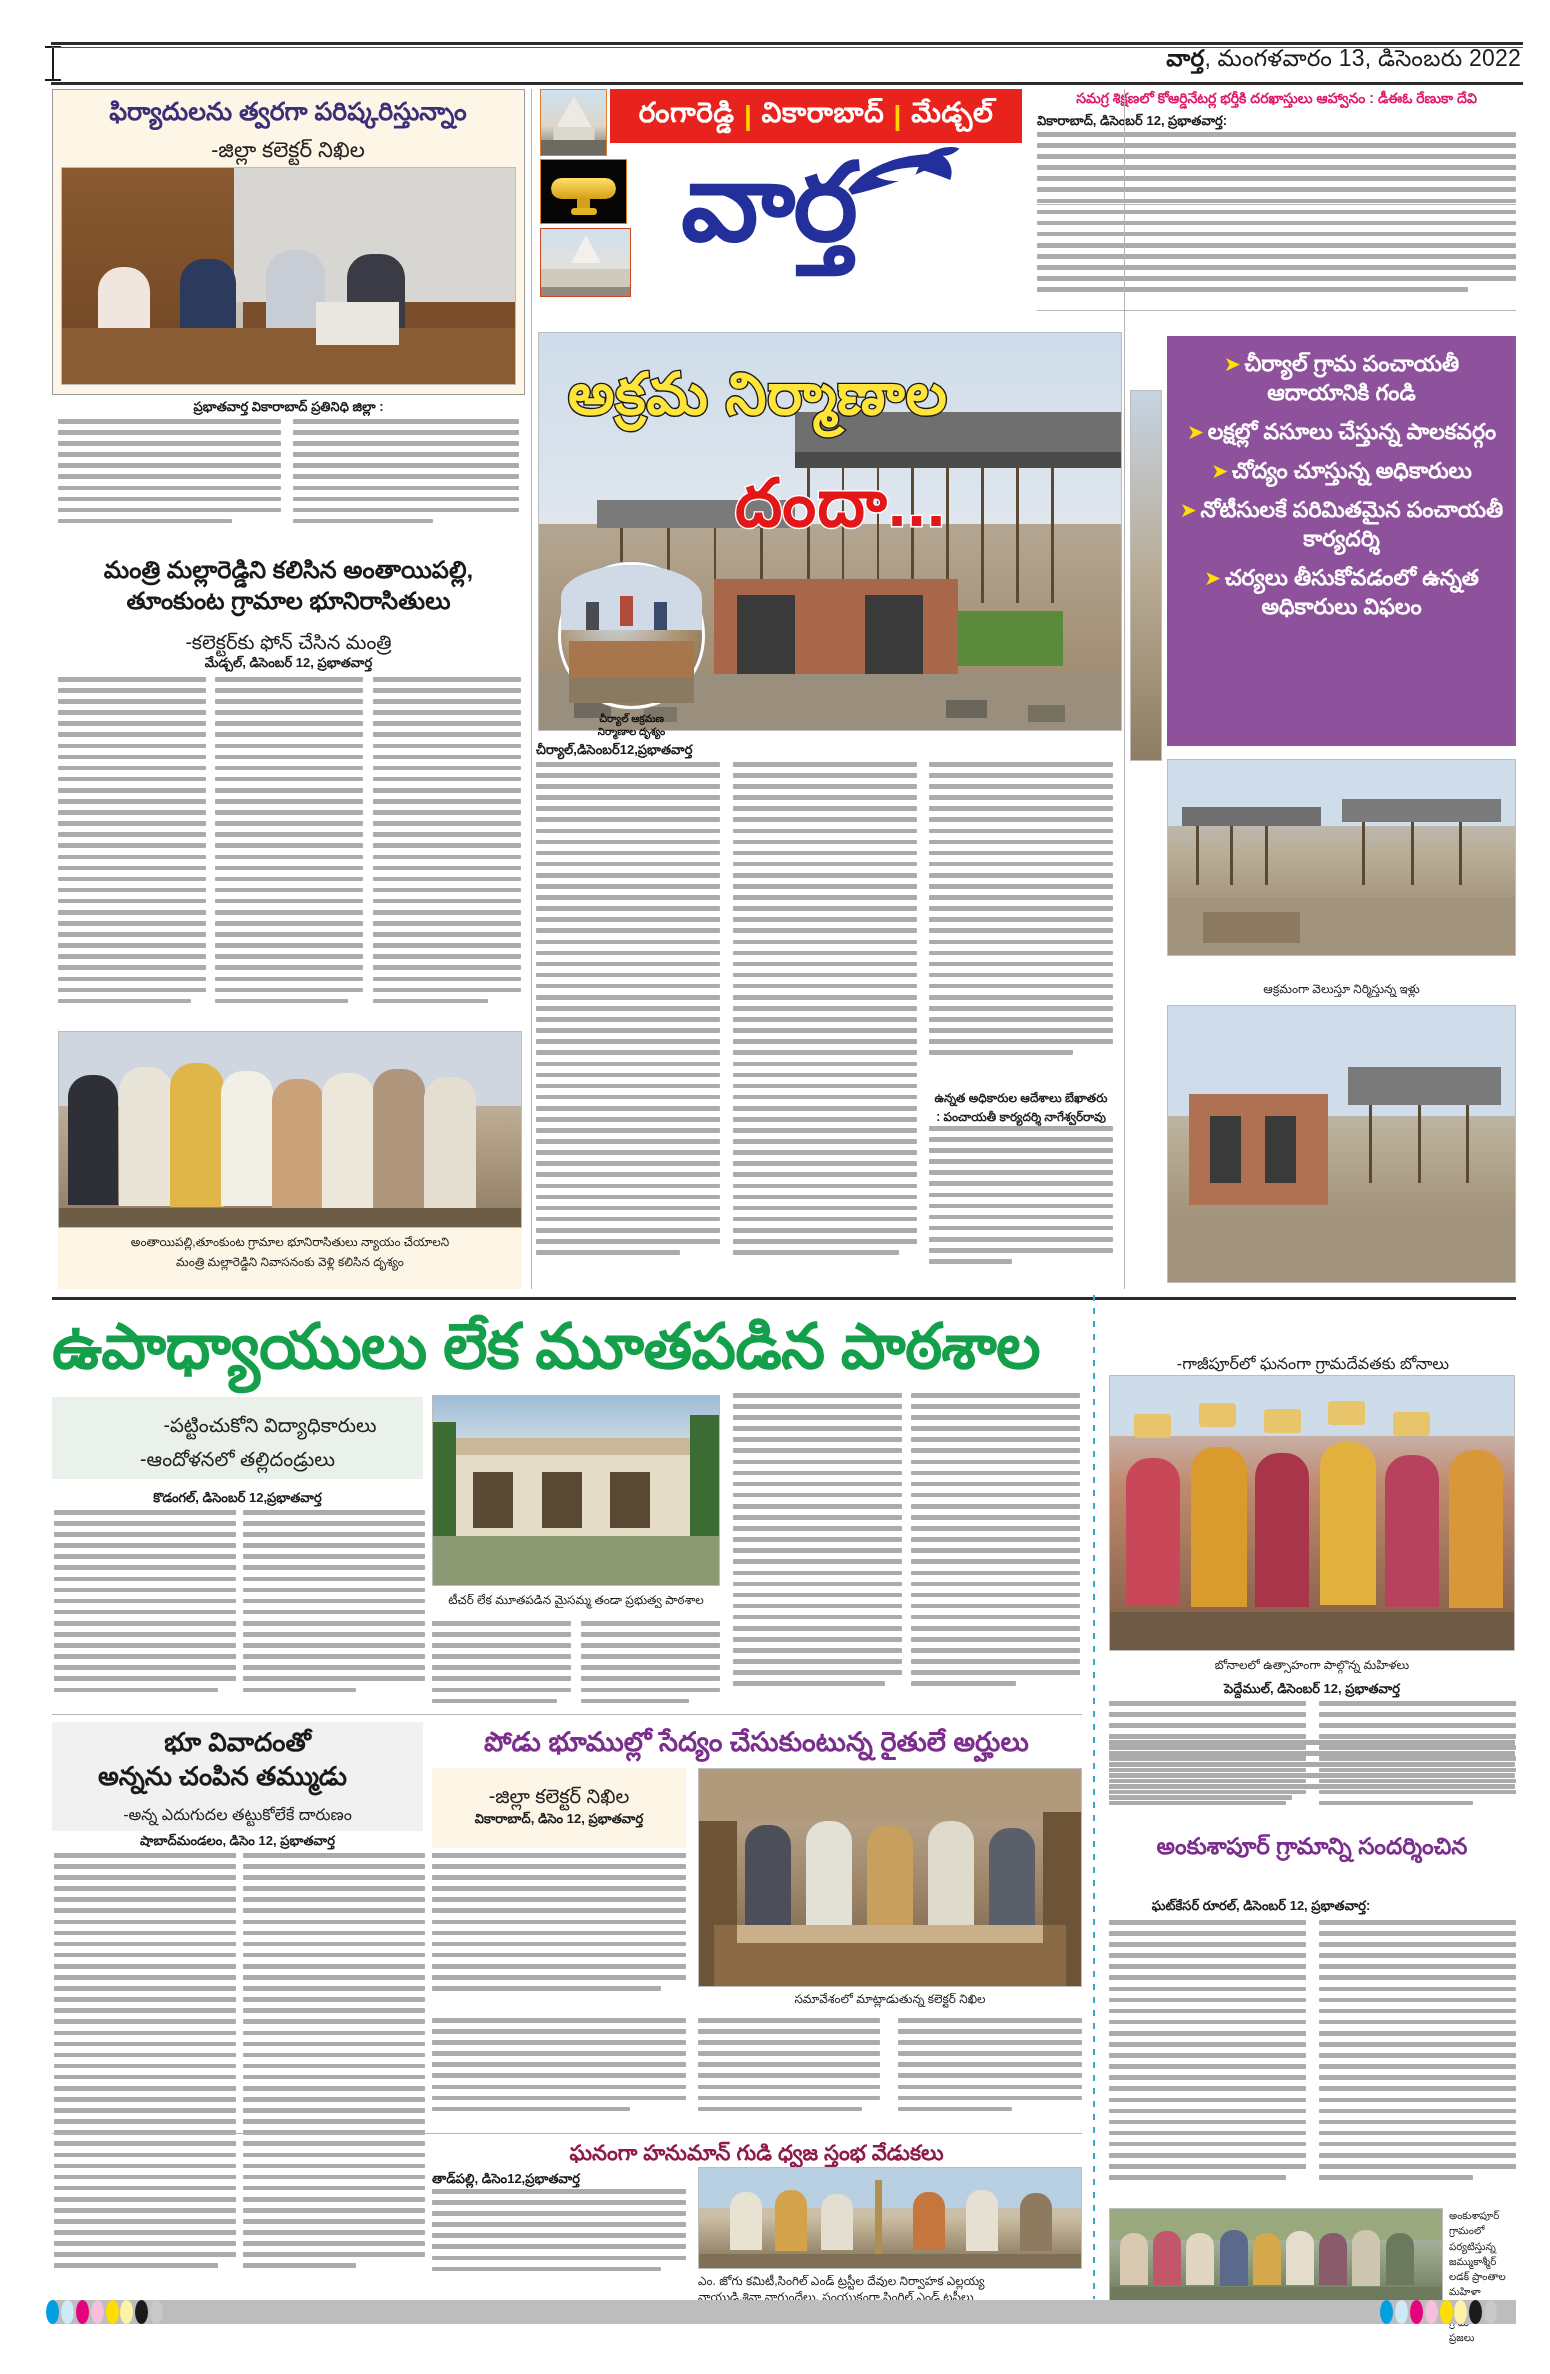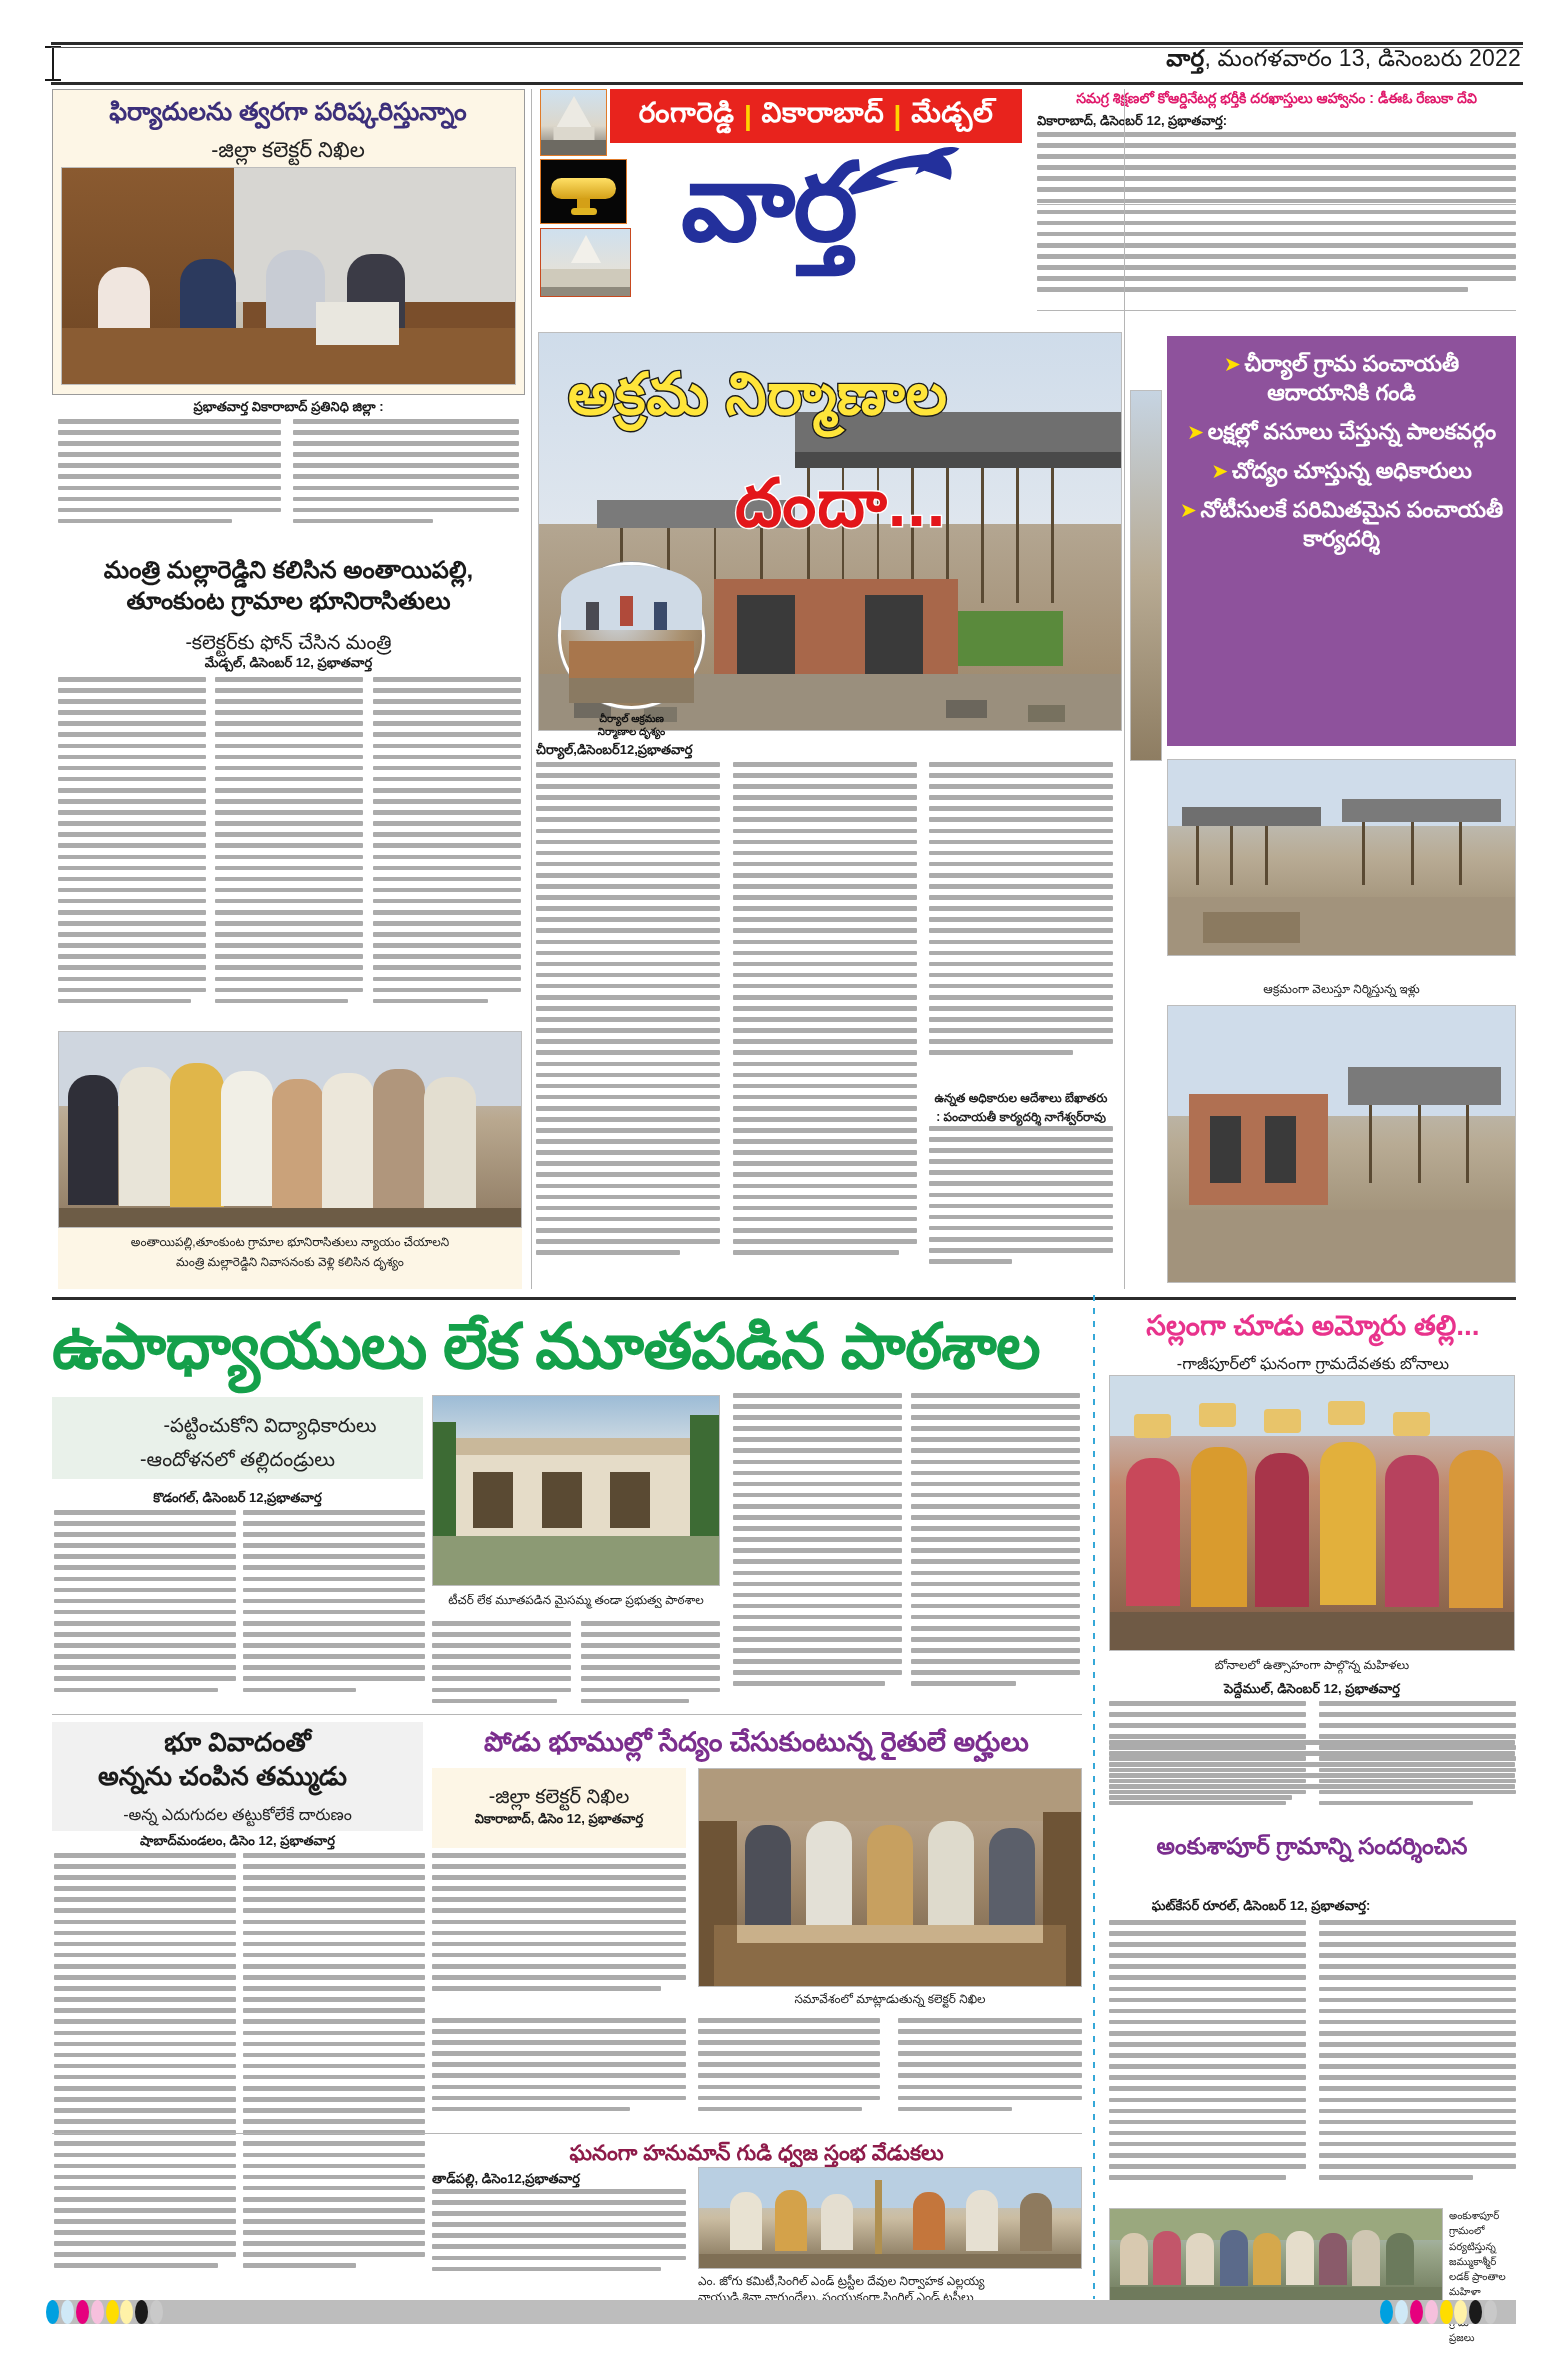--- a/index.html
+++ b/index.html
@@ -449,20 +449,23 @@
     </span>
     <span class="pp-item">
       <span class="arrow">➤</span><span>లక్షల్లో వసూలు చేస్తున్న పాలకవర్గం</span>
     </span>
     <span class="pp-item">
       <span class="arrow">➤</span><span>చోద్యం చూస్తున్న అధికారులు</span>
     </span>
     <span class="pp-item">
       <span class="arrow">➤</span><span>నోటీసులకే పరిమితమైన పంచాయతీ కార్యదర్శి</span>
     </span>
+    <span class="pp-item">
+      <span class="arrow">➤</span><span>చర్యలు తీసుకోవడంలో ఉన్నత అధికారులు విఫలం</span>
+    </span>
   </div>
 
   <div class="photo ph-constr" style="left:1130px; top:390px; width:32px; height:371px;"></div>
 
   <div class="byline" style="left:536px; top:742px; width:195px;">చీర్యాల్,డిసెంబర్12,ప్రభాతవార్త</div>
   <div class="bodytext dense" style="left:536px; top:762px; width:184px; height:519px;">
     <i class="s100"></i>
       <i class="s100"></i>
       <i class="s100"></i>
       <i class="s100"></i>
@@ -765,21 +768,20 @@
       <i class="s100"></i>
     <i class="s100"></i>
       <i class="s100"></i>
       <i class="s100"></i>
       <i class="s100"></i>
       <i class="s100"></i>
     <i class="s100"></i>
       <i class="s62"></i>
   </div>
 
-  <div class="pink-hl" style="left:1109px; top:1310px; width:408px; font-size:28px;">సల్లంగా చూడు అమ్మోరు తల్లి...</div>
   <div class="hl-sub" style="position:absolute; left:1109px; top:1347px; width:408px; font-size:16px;">-గాజీపూర్‌లో ఘనంగా గ్రామదేవతకు బోనాలు</div>
 
   <div class="photo ph-bonalu" style="left:1109px; top:1375px; width:406px; height:276px;">
     <div style="position:absolute;left:0;top:0;width:100%;height:22%;background:#cddce8;"></div>
     <div style="position:absolute;left:4%;top:30%;width:54px;height:148px;border-radius:24px 24px 0 0;background:#c8485a;"></div>
     <div style="position:absolute;left:20%;top:26%;width:56px;height:160px;border-radius:24px 24px 0 0;background:#d99b2e;"></div>
     <div style="position:absolute;left:36%;top:28%;width:54px;height:154px;border-radius:24px 24px 0 0;background:#a8354a;"></div>
     <div style="position:absolute;left:52%;top:24%;width:56px;height:163px;border-radius:24px 24px 0 0;background:#e2b03c;"></div>
     <div style="position:absolute;left:68%;top:29%;width:54px;height:152px;border-radius:24px 24px 0 0;background:#b7425e;"></div>
     <div style="position:absolute;left:84%;top:27%;width:54px;height:158px;border-radius:24px 24px 0 0;background:#d8983a;"></div>

